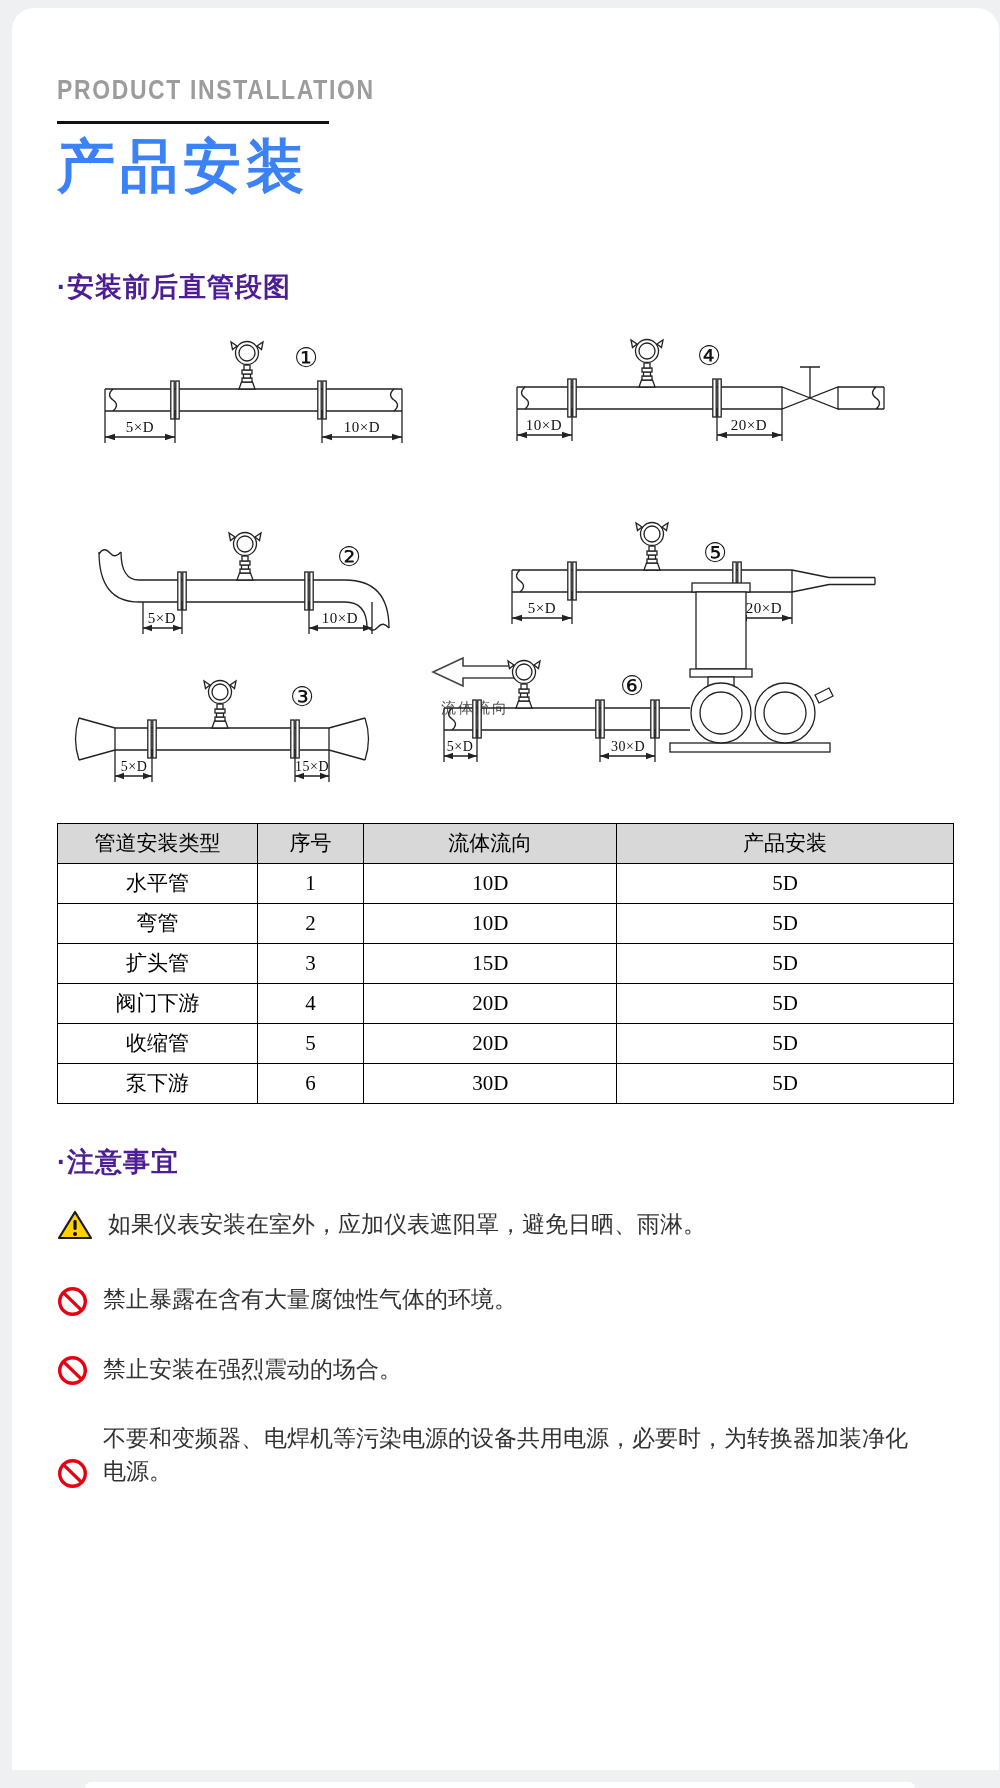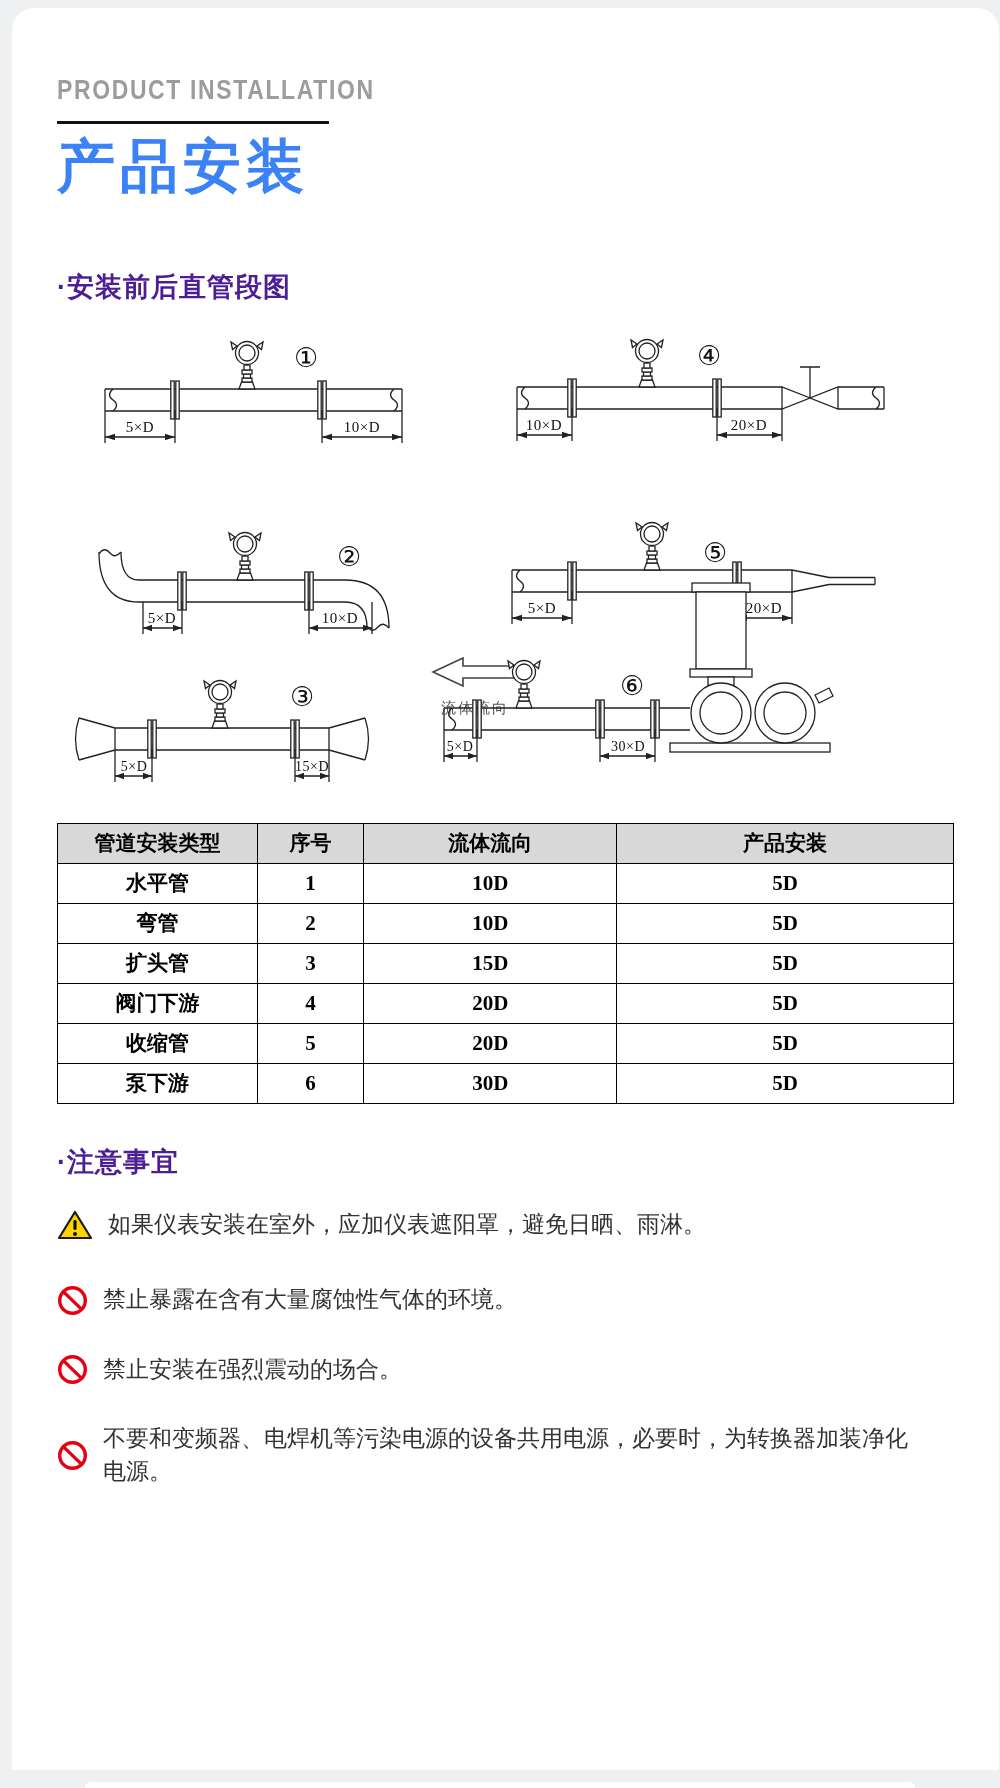--- a/index.html
+++ b/index.html
@@ -45,27 +45,27 @@
   .dtxt { font-family:"Liberation Serif", serif; font-size:15px; fill:#111;
           text-anchor:middle; letter-spacing:.5px; }
   .dtxt-s { font-size:14px; }
   .num { font-family:"Liberation Serif", serif; font-size:27px; fill:#111;
          text-anchor:middle; }
 
   
   table.spec { margin-top:28px; width:100%; border-collapse:collapse;
                font-family:"Liberation Serif", serif; font-size:21px; color:#000;
                text-align:center; }
-  table.spec th, table.spec td { border:1.5px solid #000; height:40px; font-weight:700; }
+  table.spec th, table.spec td { border:1.5px solid #000; height:40px; font-weight:400; }
   table.spec th { background:#d8d8d8; }
   .col-type { width:22.3%; } .col-no { width:11.9%; } .col-front { width:28.2%; } .col-back { width:37.6%; }
 
   
   .notes { margin-top:28px; }
-  .note { display:flex; align-items:center; gap:15px; margin-bottom:36px; }
+  .note { display:flex; align-items:flex-end; gap:15px; margin-bottom:36px; }
   .note:first-child { margin-bottom:42px; }
   .note p { font-size:23px; color:#333; font-weight:500; line-height:1.45; max-width:810px; }
   .note .ic { flex:0 0 auto; margin-top:1px; }
 </style>
 </head>
 <body>
 
 <div class="page">
   <div class="card">
 

